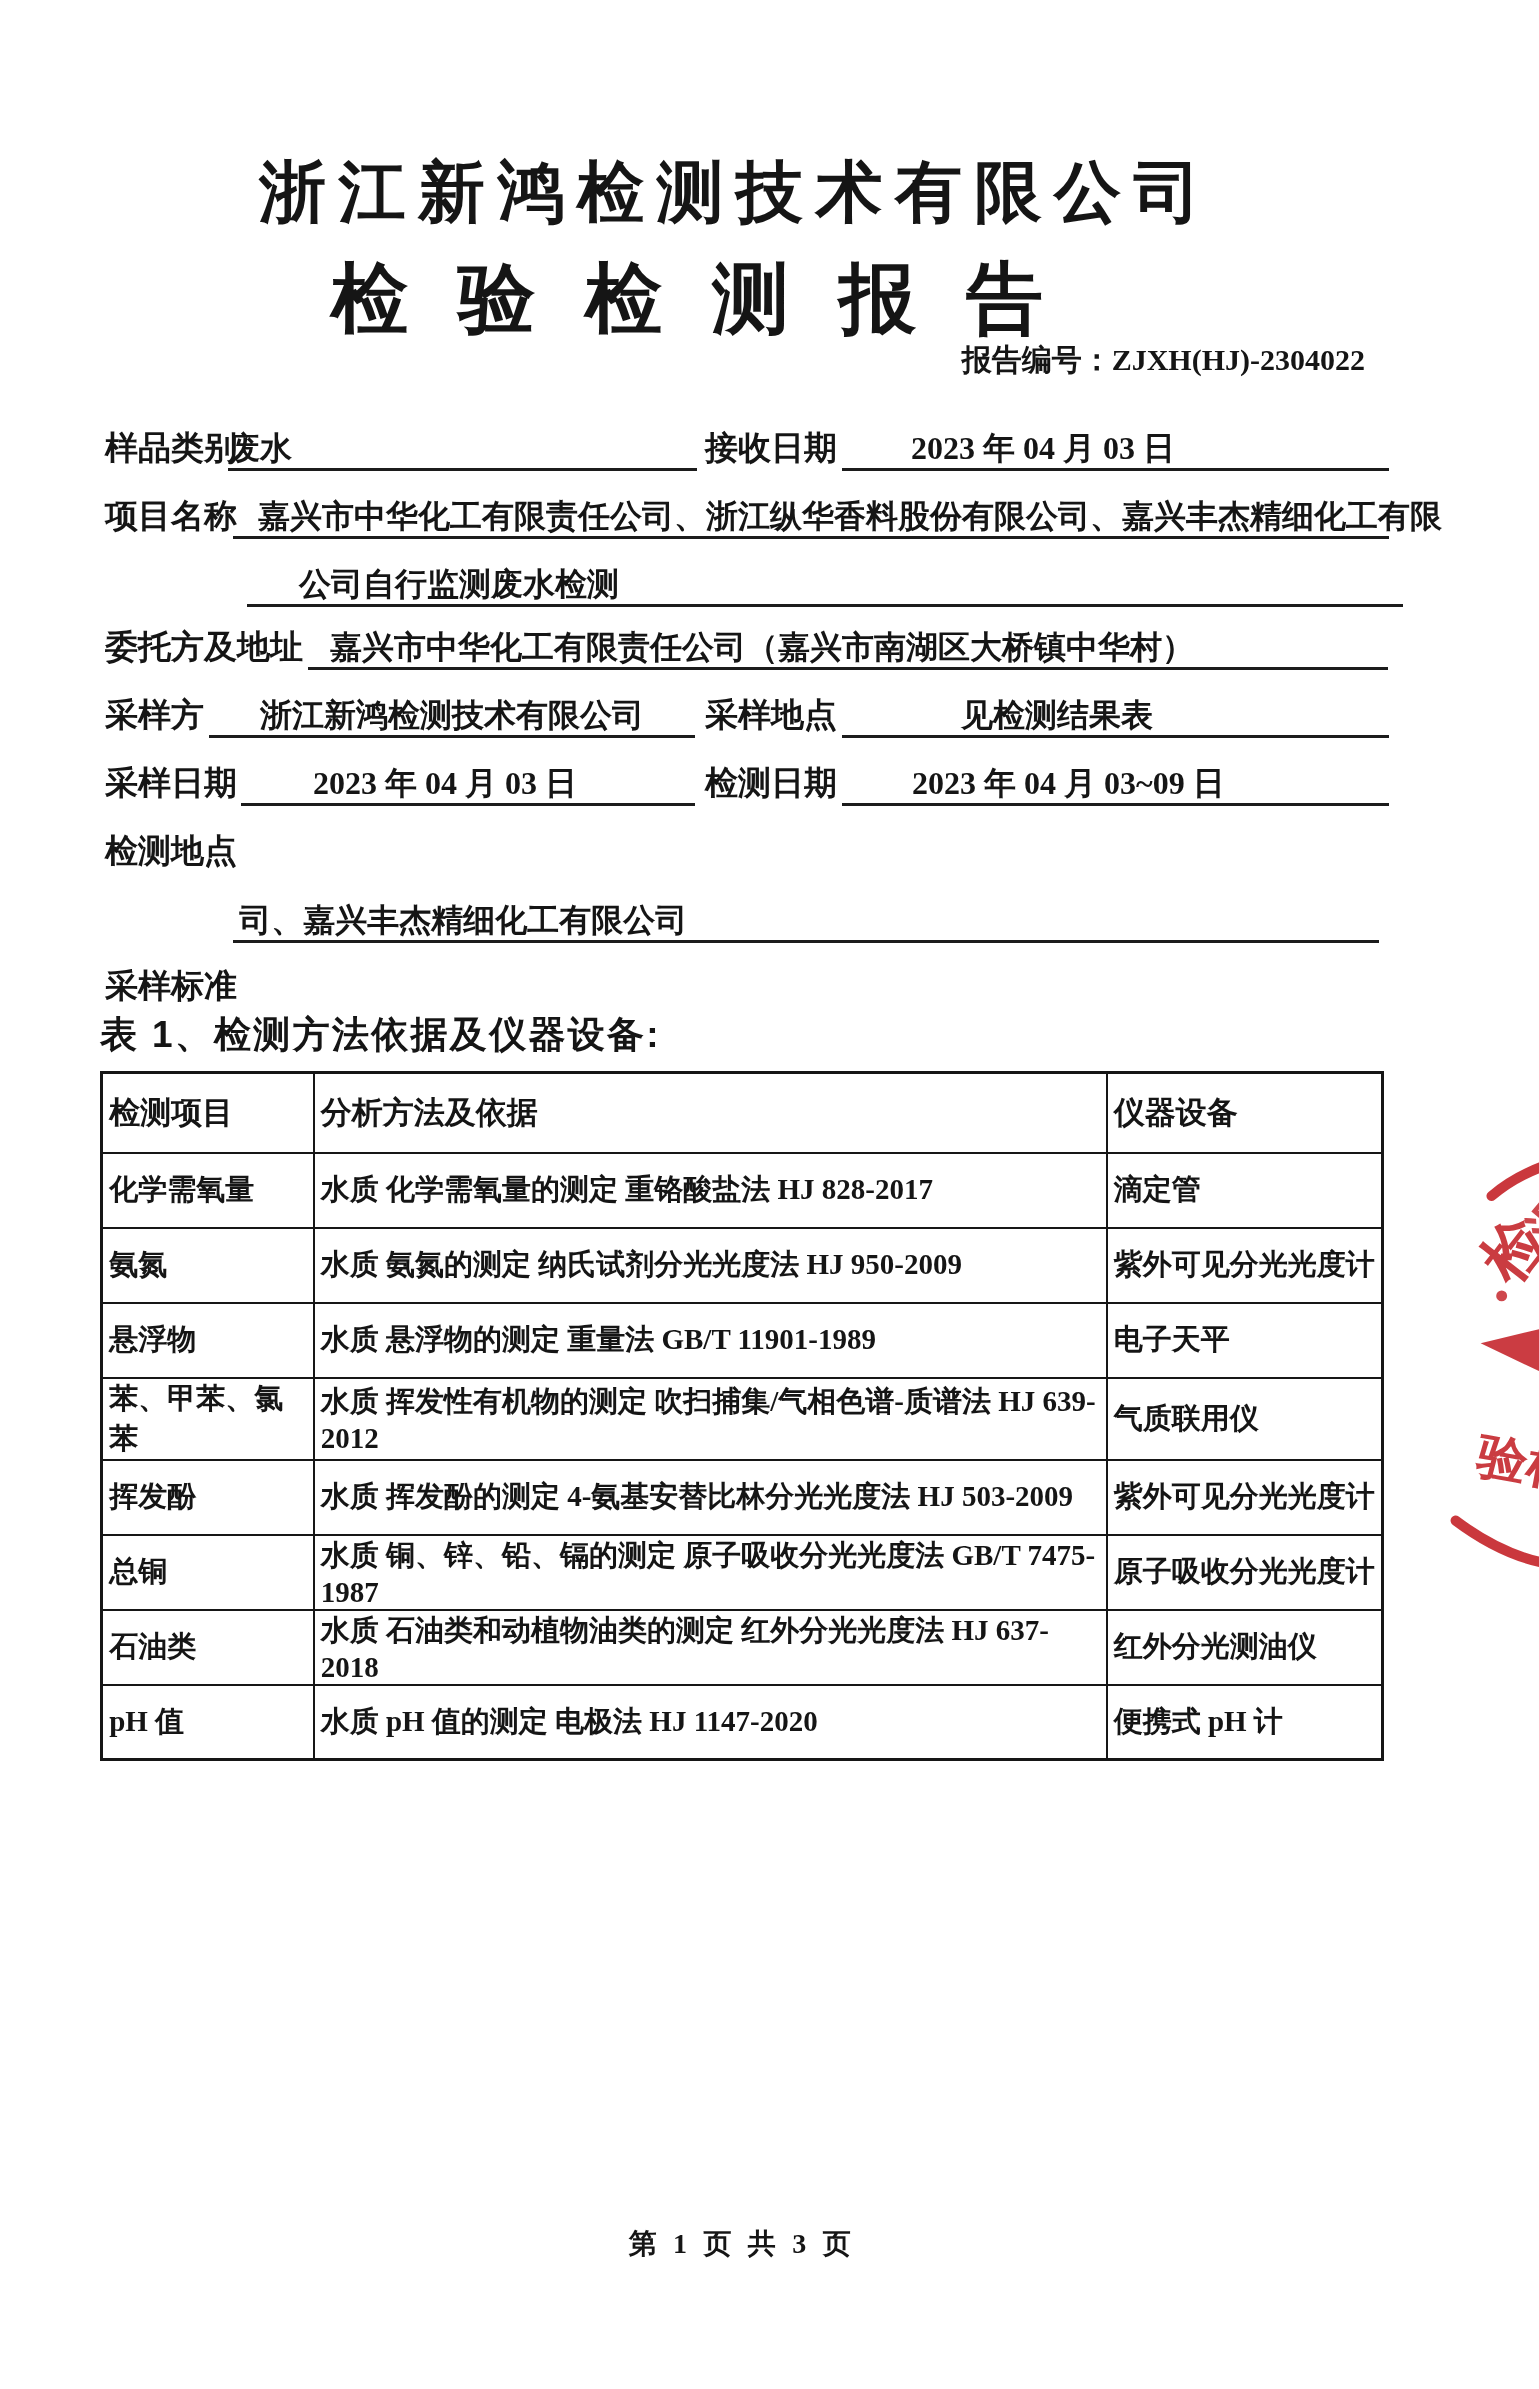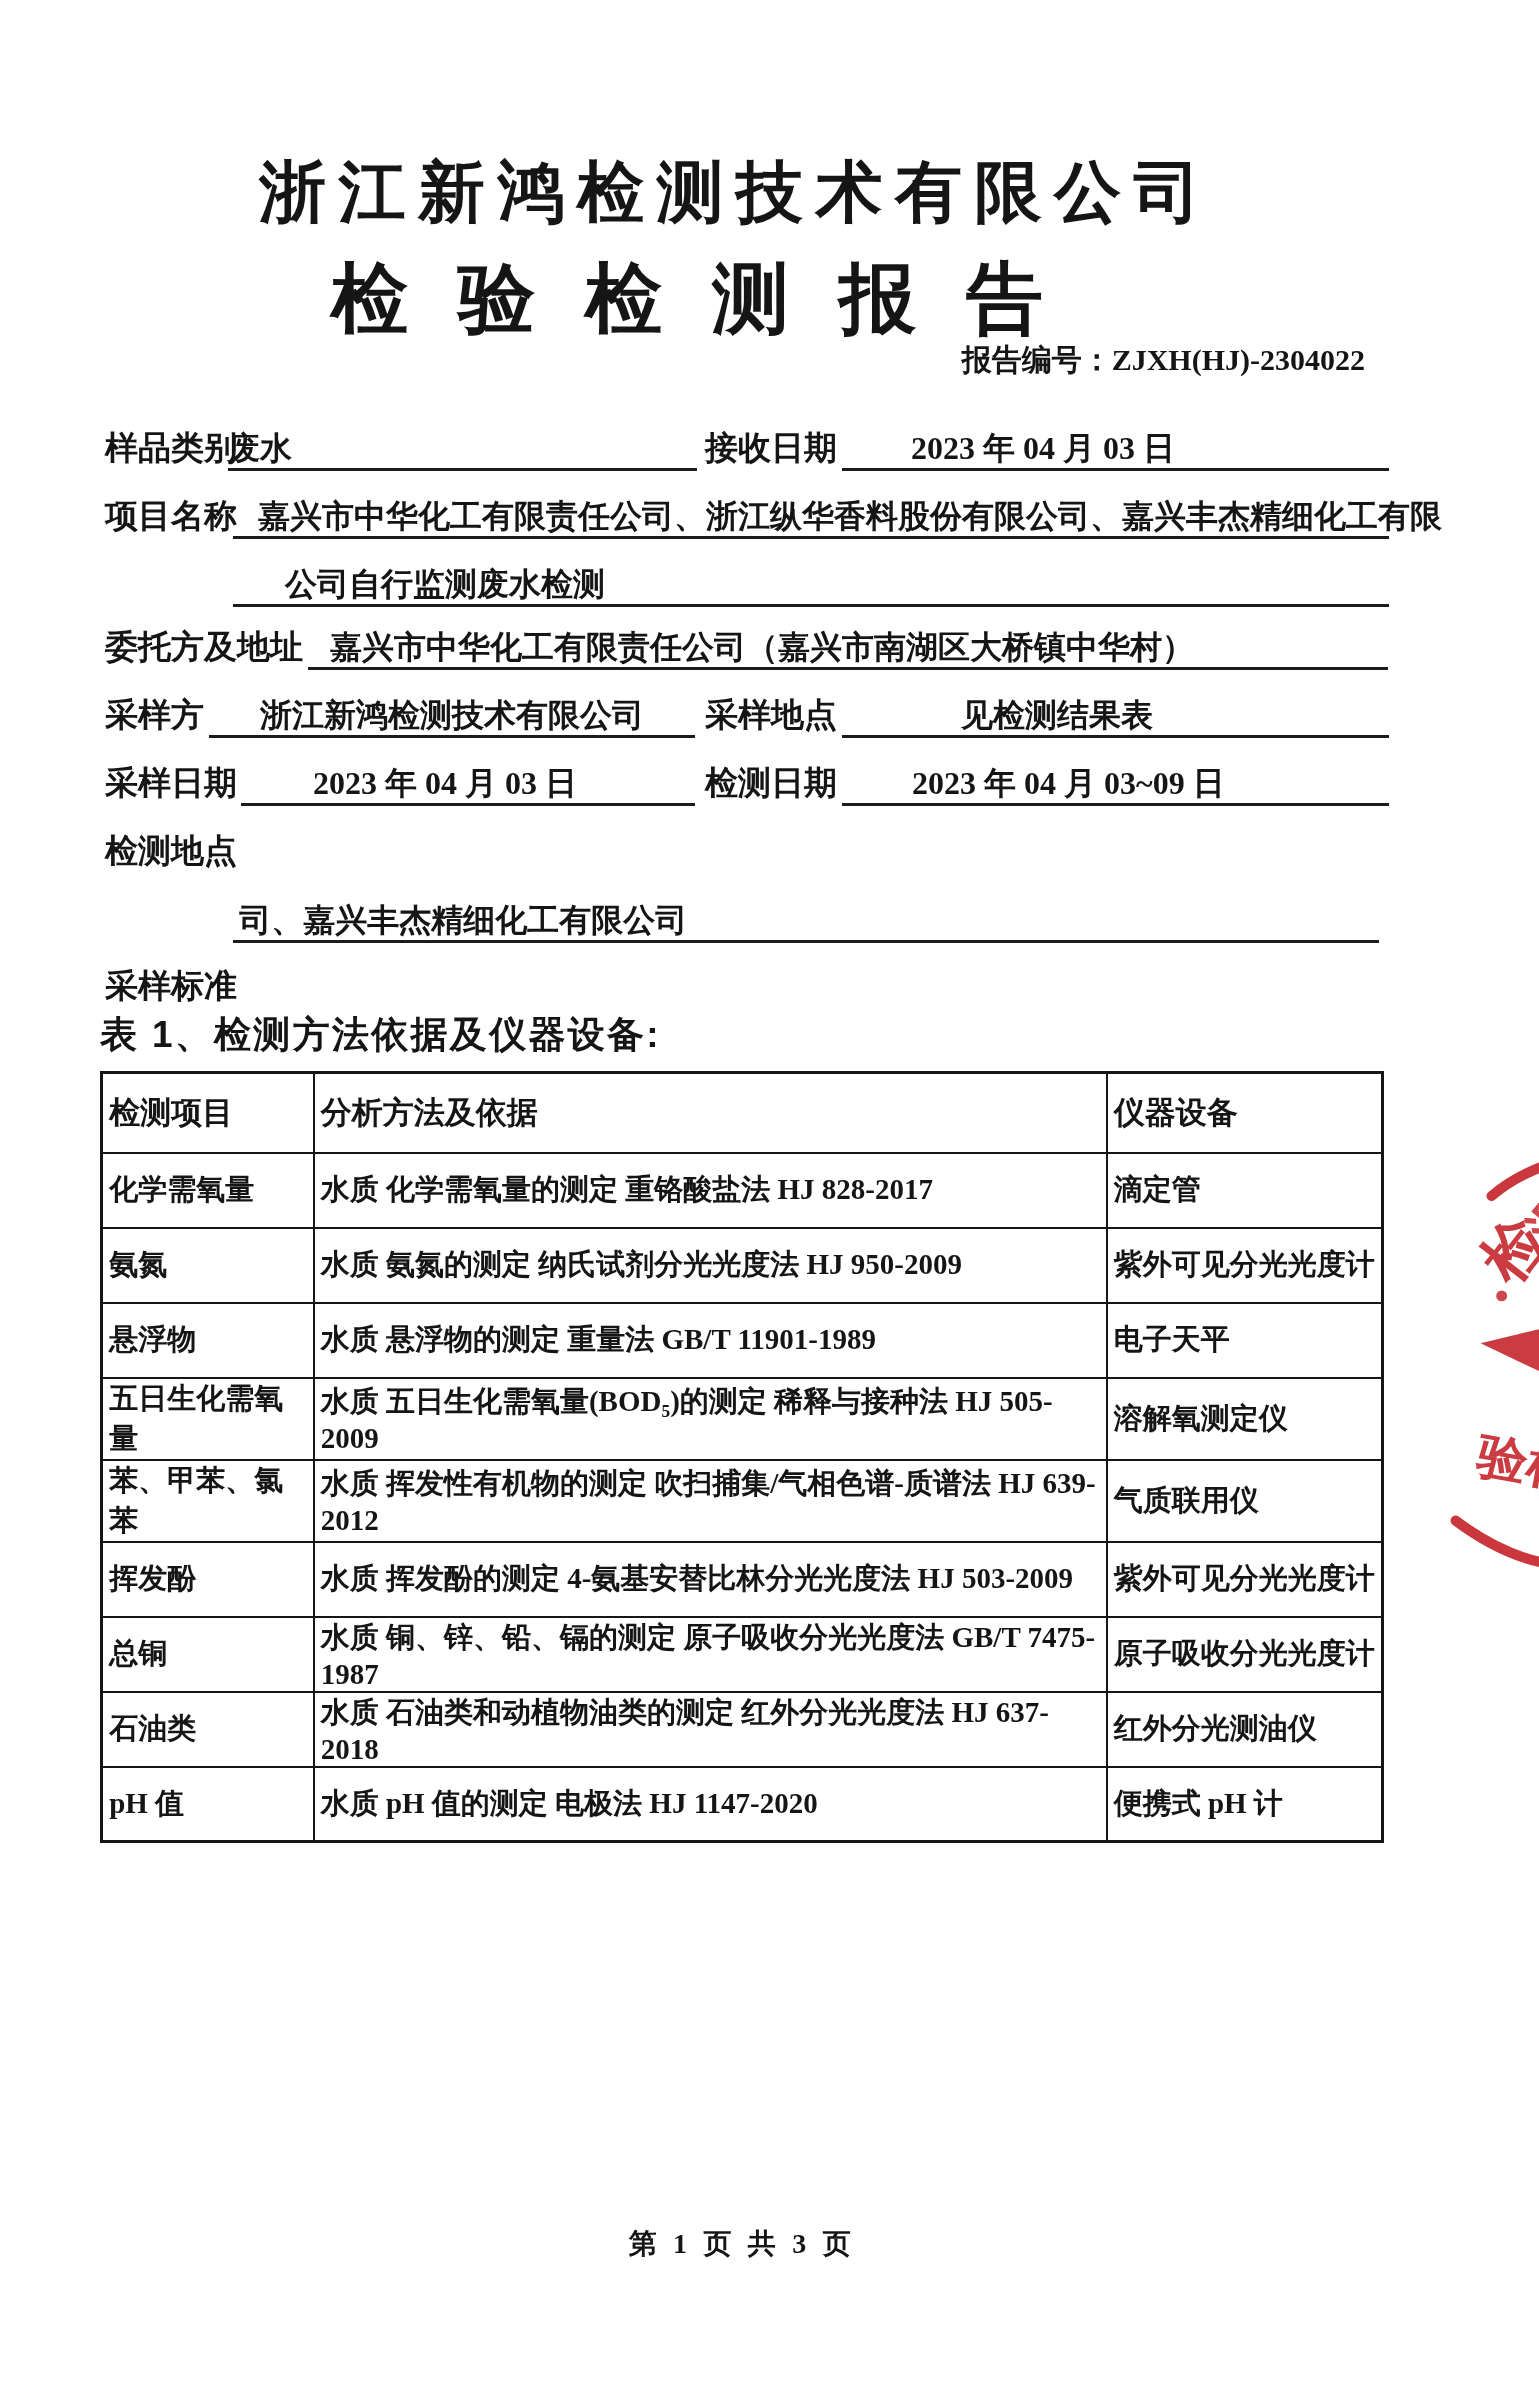--- a/index.html
+++ b/index.html
@@ -82,21 +82,21 @@
   <span class="fline" style="left:228px;width:469px;text-align:left">废水</span>
   <span class="flabel" style="left:705px">接收日期</span>
   <span class="fline" style="left:842px;width:547px;padding-left:69px">2023 年 04 月 03 日</span>
 </div>
 
 <div class="frow" style="top:494px">
   <span class="flabel" style="left:105px">项目名称</span>
   <span class="fline" style="left:233px;width:1156px;padding-left:25px">嘉兴市中华化工有限责任公司、浙江纵华香料股份有限公司、嘉兴丰杰精细化工有限</span>
 </div>
 <div class="frow" style="top:562px">
-  <span class="fline" style="left:233px;width:1156px;padding-left:52px">公司自行监测废水检测</span>
+  <span class="fline" style="left:247px;width:1156px;padding-left:52px">公司自行监测废水检测</span>
 </div>
 
 <div class="frow" style="top:625px">
   <span class="flabel" style="left:105px">委托方及地址</span>
   <span class="fline" style="left:308px;width:1080px;padding-left:22px">嘉兴市中华化工有限责任公司（嘉兴市南湖区大桥镇中华村）</span>
 </div>
 
 <div class="frow" style="top:693px">
   <span class="flabel" style="left:105px">采样方</span>
   <span class="fline" style="left:209px;width:486px;text-align:center">浙江新鸿检测技术有限公司</span>
@@ -147,25 +147,20 @@
       <td>氨氮</td>
       <td>水质 氨氮的测定 纳氏试剂分光光度法 HJ 950-2009</td>
       <td>紫外可见分光光度计</td>
     </tr>
     <tr>
       <td>悬浮物</td>
       <td>水质 悬浮物的测定 重量法 GB/T 11901-1989</td>
       <td>电子天平</td>
     </tr>
     <tr>
-      <td>五日生化需氧量</td>
-      <td>水质 五日生化需氧量(BOD₅)的测定 稀释与接种法 HJ 505-2009</td>
-      <td>溶解氧测定仪</td>
-    </tr>
-    <tr>
       <td>苯、甲苯、氯苯</td>
       <td>水质 挥发性有机物的测定 吹扫捕集/气相色谱-质谱法 HJ 639-2012</td>
       <td>气质联用仪</td>
     </tr>
     <tr>
       <td>挥发酚</td>
       <td>水质 挥发酚的测定 4-氨基安替比林分光光度法 HJ 503-2009</td>
       <td>紫外可见分光光度计</td>
     </tr>
     <tr>

